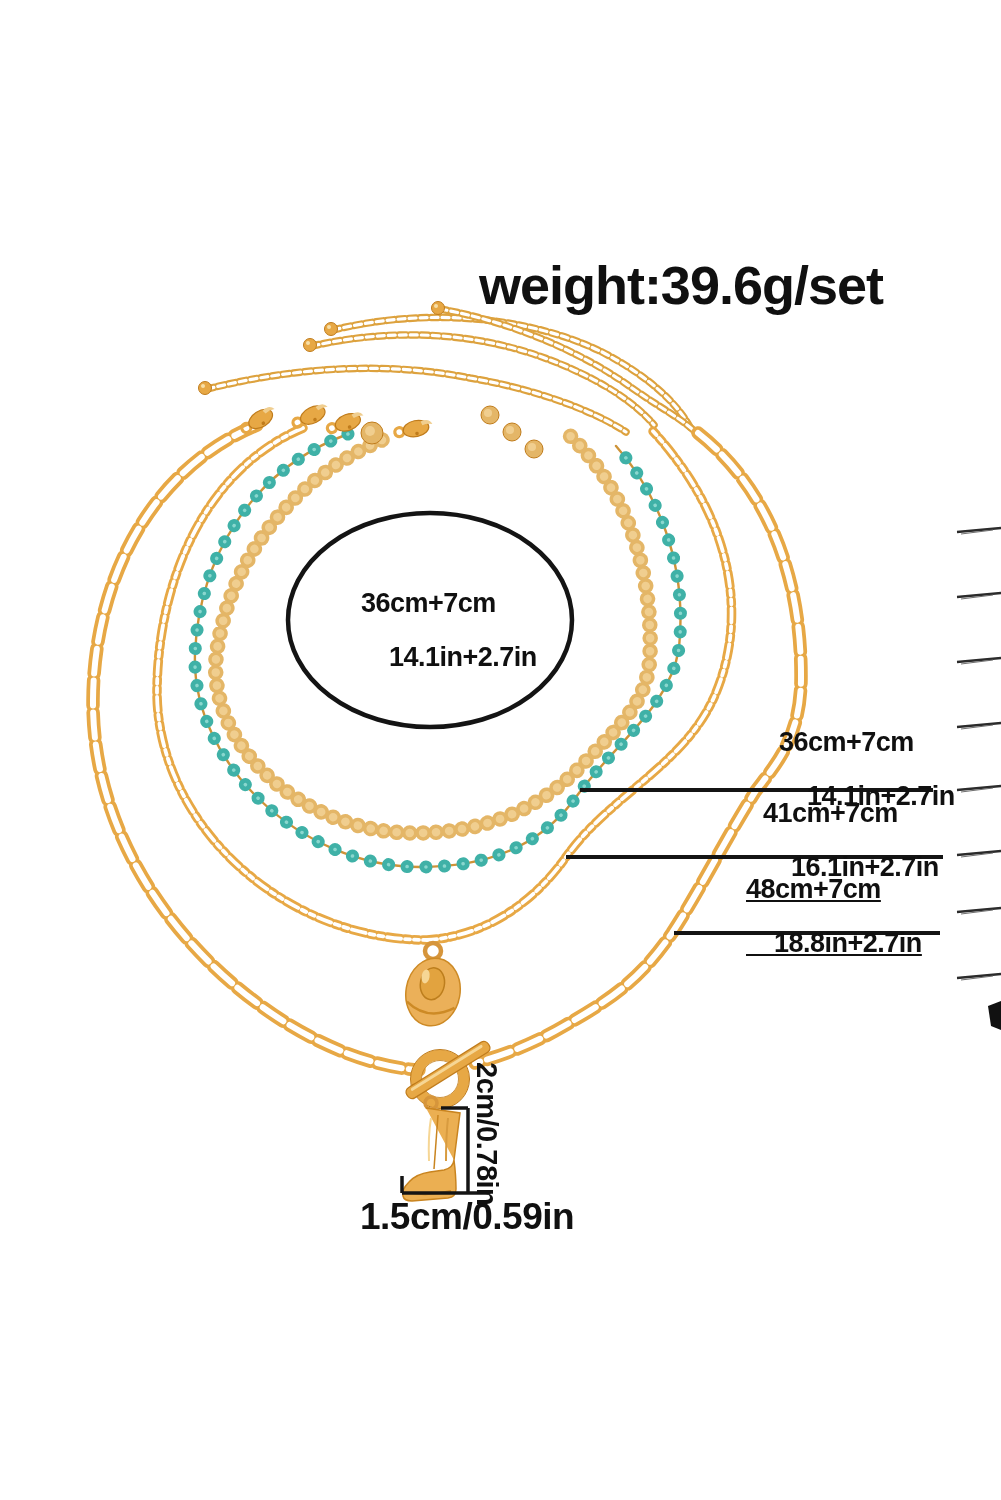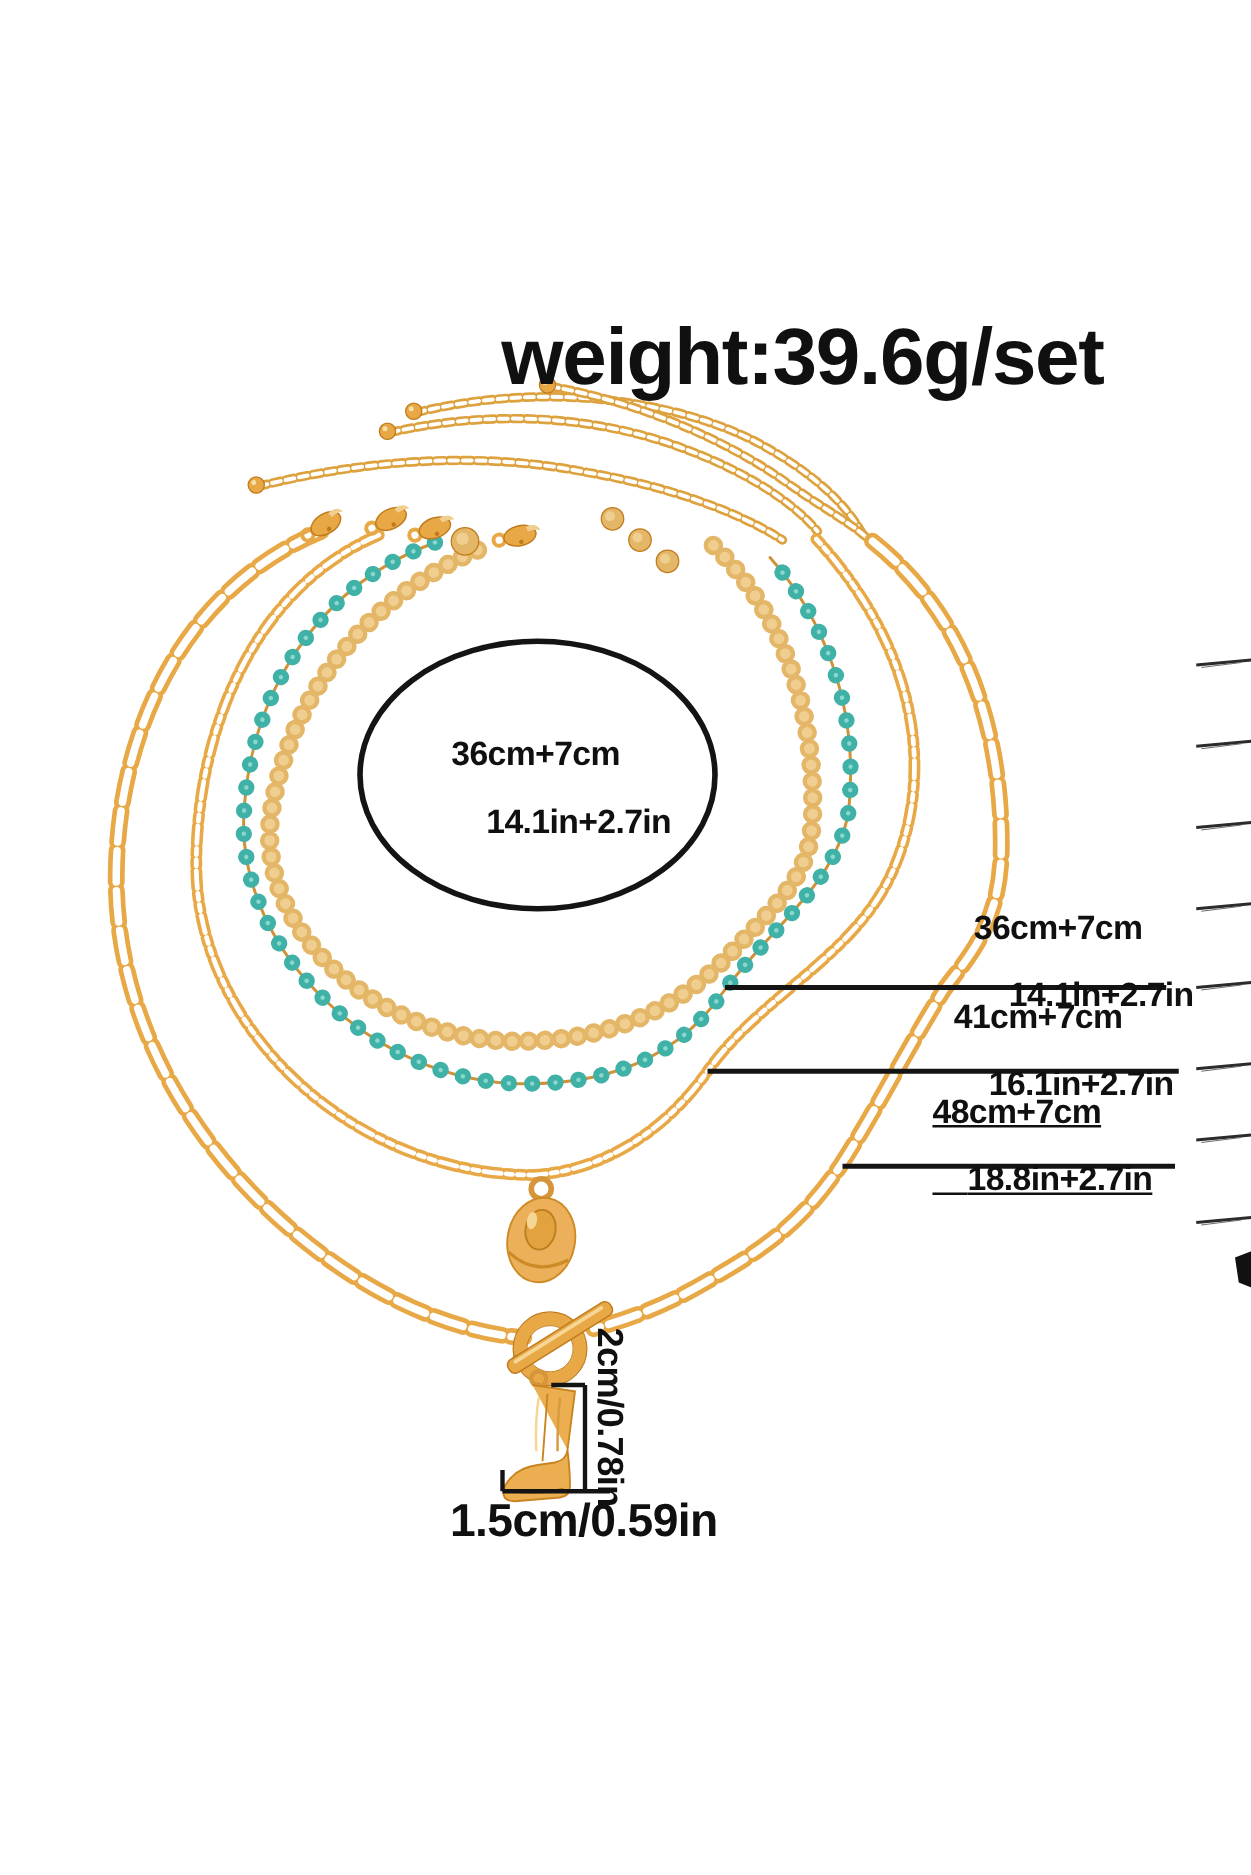--- a/index.html
+++ b/index.html
@@ -1,20 +1,20 @@
 <!DOCTYPE html>
 <html><head>
 <meta charset="utf-8">
 <style>
   html,body{margin:0;padding:0;background:#fff;}
   #stage{position:relative;width:1001px;height:1500px;background:#ffffff;overflow:hidden;
          font-family:"Liberation Sans",sans-serif;}
   #art{position:absolute;left:0;top:0;}
   .txt{position:absolute;color:#101010;font-weight:bold;white-space:pre;}
-  .weight{right:118px;top:256px;text-align:right;font-size:64px;line-height:58px;letter-spacing:-1px;}
+  .weight{right:118px;top:256px;text-align:right;font-size:54px;line-height:58px;letter-spacing:-1px;}
   .mlabel{font-size:27px;line-height:27px;letter-spacing:-0.5px;}
   #m1{left:779px;top:729px;}
   #m2{left:763px;top:800px;}
   #m3{left:746px;top:876px;text-decoration:underline;}
   #oval-label{left:361px;top:590px;font-size:27px;line-height:27px;letter-spacing:-0.5px;}
   #pend-h{left:470px;top:1062px;font-size:29px;writing-mode:vertical-rl;text-orientation:sideways;height:150px;letter-spacing:-0.5px;}
   #pend-w{left:360px;top:1196px;font-size:37px;letter-spacing:-0.5px;}
 </style>
 </head>
 <body>

